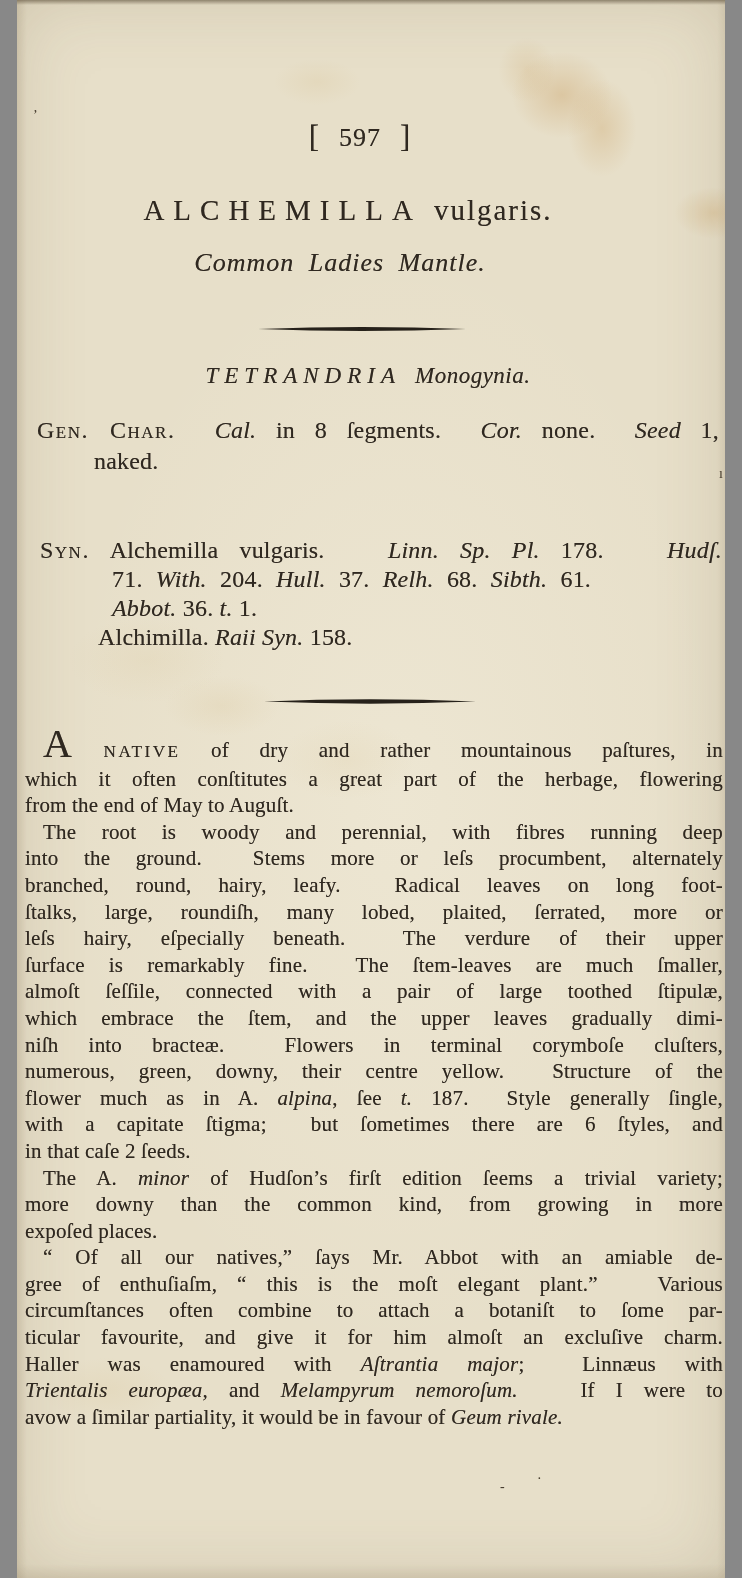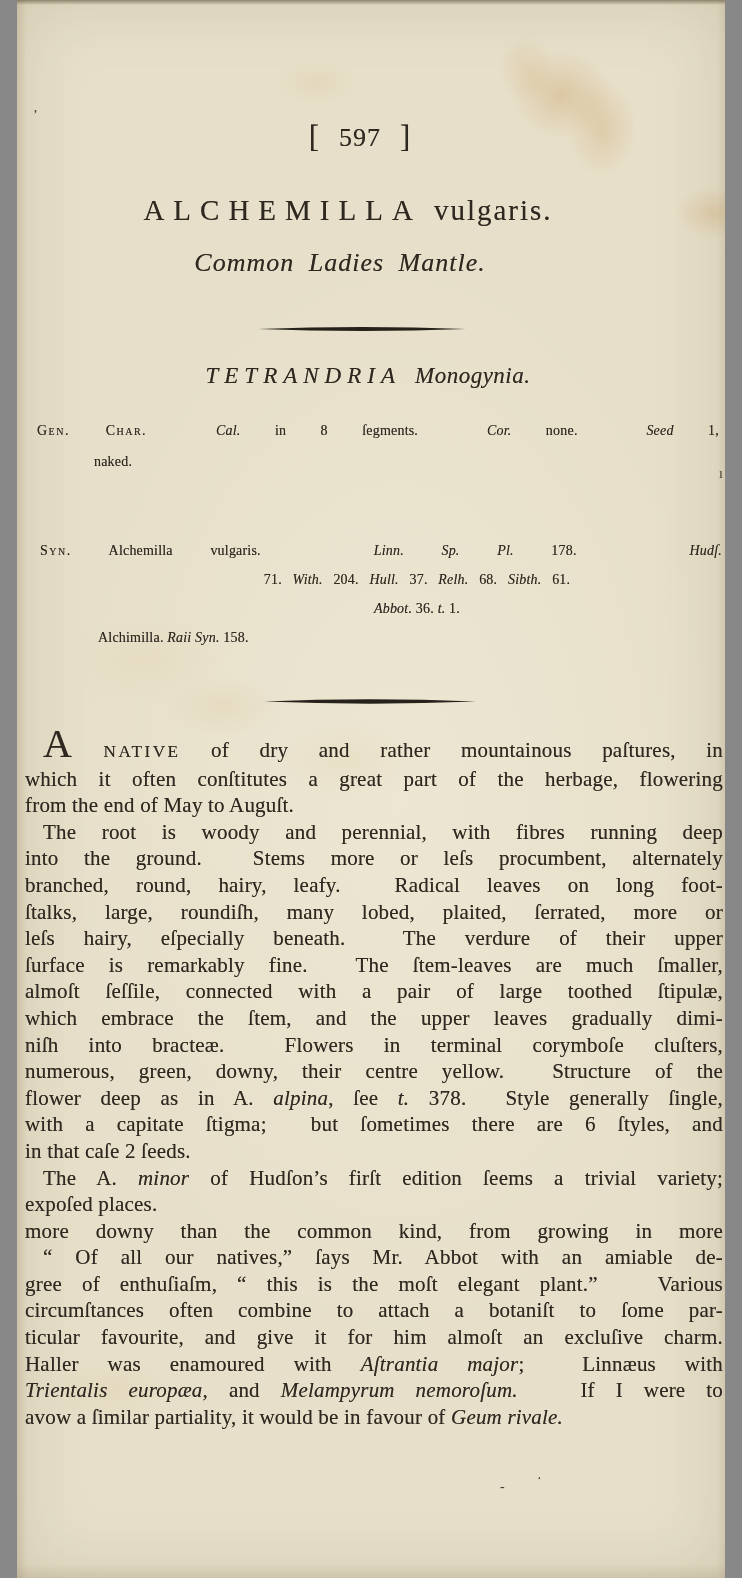--- a/index.html
+++ b/index.html
@@ -40,29 +40,29 @@
     font-style:italic;font-size:26px;letter-spacing:1px;word-spacing:7px;}
   .taxon{top:363px;left:0;width:742px;text-align:center;transform:translateX(-20px);
     font-style:italic;font-size:23px;}
   .taxon .cls{letter-spacing:6px;}
   .taxon .ord{margin-left:14px;letter-spacing:.5px;}
   
   .rule{display:block;}
   .rule1{top:325px;left:241px;}
   .rule2{top:697px;left:247px;}
   
-  .sect{font-size:14px;letter-spacing:.2px;}
+  .sect{font-size:24px;letter-spacing:.2px;}
   .genchar{top:415px;left:20px;width:682px;line-height:31px;}
   .specchar{top:492px;left:22px;width:682px;line-height:31px;}
   .syn{top:536px;left:23px;width:682px;line-height:29px;}
   .bodytext{top:737px;left:8px;width:698px;font-size:21px;line-height:26.6px;letter-spacing:.2px;}
   .line{white-space:pre-wrap;}
   .just{text-align:justify;text-align-last:justify;}
   .ind1{margin-left:57px;}
-  .ind2{margin-left:72px;text-align:center;}
+  .ind2{margin-left:72px;}
   .ind3{margin-left:58px;}
   .first{text-indent:18px;}
   .sp{word-spacing:7px;}
   .it{font-style:italic;}
   .sc{font-variant:small-caps;letter-spacing:1.5px;}
   .caps{font-size:.82em;letter-spacing:2.5px;}
   .initial{font-size:40px;line-height:0;letter-spacing:1px;}
   .paragraph{margin:0;}
   
   .page, .page *{text-shadow:0 0 .5px rgba(47,40,32,.55);}
@@ -113,28 +113,28 @@
         <div class="line just first"><span>The root is woody and perennial, with fibres running deep</span></div>
         <div class="line just"><span>into the ground.  Stems more or leſs procumbent, alternately</span></div>
         <div class="line just"><span>branched, round, hairy, leafy.  Radical leaves on long foot-</span></div>
         <div class="line just"><span>ſtalks, large, roundiſh, many lobed, plaited, ſerrated, more or</span></div>
         <div class="line just"><span>leſs hairy, eſpecially beneath.  The verdure of their upper</span></div>
         <div class="line just"><span>ſurface is remarkably fine.  The ſtem-leaves are much ſmaller,</span></div>
         <div class="line just"><span>almoſt ſeſſile, connected with a pair of large toothed ſtipulæ,</span></div>
         <div class="line just"><span>which embrace the ſtem, and the upper leaves gradually dimi-</span></div>
         <div class="line just"><span>niſh into bracteæ.  Flowers in terminal corymboſe cluſters,</span></div>
         <div class="line just"><span>numerous, green, downy, their centre yellow.  Structure of the</span></div>
-        <div class="line just"><span>flower deep as in A. </span><span class="it">alpina</span><span>, ſee </span><span class="it">t.</span><span> 378.  Style generally ſingle,</span></div>
+        <div class="line just"><span>flower much as in A. </span><span class="it">alpina</span><span>, ſee </span><span class="it">t.</span><span> 187.  Style generally ſingle,</span></div>
         <div class="line just"><span>with a capitate ſtigma;  but ſometimes there are 6 ſtyles, and</span></div>
         <div class="line"><span>in that caſe 2 ſeeds.</span></div>
       </div>
       <div class="paragraph">
         <div class="line just first"><span>The A. </span><span class="it">minor</span><span> of Hudſon’s firſt edition ſeems a trivial variety;</span></div>
+        <div class="line just"><span>more downy than the common kind, from growing in more</span></div>
         <div class="line"><span>expoſed places.</span></div>
-        <div class="line just"><span>more downy than the common kind, from growing in more</span></div>
       </div>
       <div class="paragraph">
         <div class="line just first"><span>“ Of all our natives,” ſays Mr. Abbot with an amiable de-</span></div>
         <div class="line just"><span>gree of enthuſiaſm, “ this is the moſt elegant plant.”   Various</span></div>
         <div class="line just"><span>circumſtances often combine to attach a botaniſt to ſome par-</span></div>
         <div class="line just"><span>ticular favourite, and give it for him almoſt an excluſive charm.</span></div>
         <div class="line just"><span>Haller was enamoured with </span><span class="it">Aſtrantia major</span><span>;  Linnæus with</span></div>
         <div class="line just"><span class="it">Trientalis europæa,</span><span> and </span><span class="it">Melampyrum nemoroſum.</span><span>   If I were to</span></div>
         <div class="line"><span>avow a ſimilar partiality, it would be in favour of </span><span class="it">Geum rivale.</span></div>
       </div>

